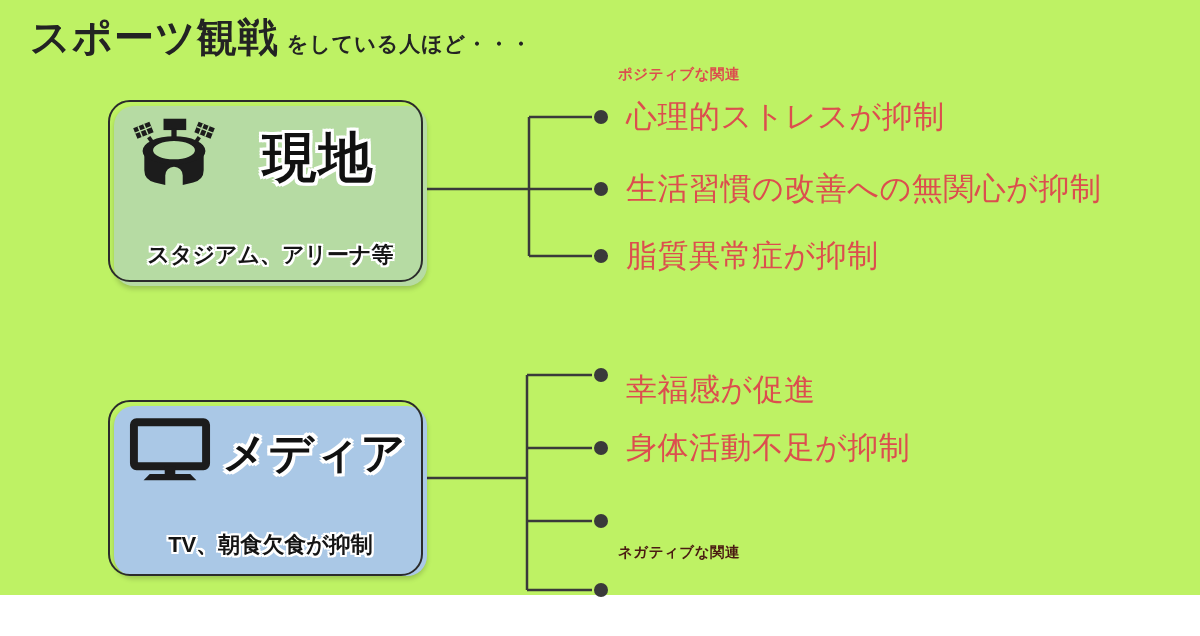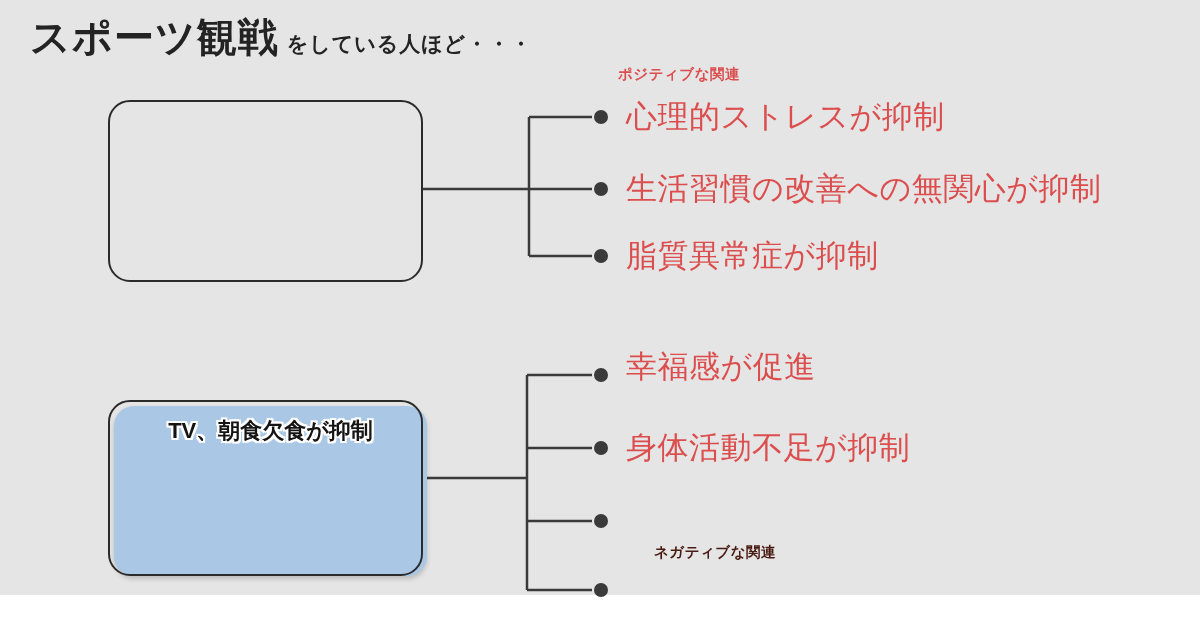--- a/index.html
+++ b/index.html
@@ -10,21 +10,21 @@
     --green:#b6dba3;
     --blue:#aac8e6;
     --border:#2b2b2b;
   }
   *{margin:0;padding:0;box-sizing:border-box;}
   html,body{background:#ffffff;}
   body{
     font-family:"Liberation Sans","DejaVu Sans",sans-serif;
     width:1200px;height:636px;overflow:hidden;position:relative;
   }
-  .canvas{position:relative;width:1200px;height:595px;background:#e5e5e5;}
+  .canvas{position:relative;width:1200px;height:595px;background:#bef264;}
 
   
   .title{
     position:absolute;left:30px;top:10px;
     display:flex;align-items:baseline;gap:8px;color:var(--ink);
     white-space:nowrap;
   }
   .title-main{font-size:40px;font-weight:800;letter-spacing:1px;}
   .title-suffix{font-size:21px;font-weight:700;letter-spacing:1px;}
 
@@ -64,21 +64,21 @@
     position:absolute;left:626px;transform:translateY(-50%);
     font-size:31px;font-weight:500;letter-spacing:0.5px;white-space:nowrap;
   }
   .outcome.positive{color:var(--red);}
   .outcome.negative{color:var(--maroon);}
   .tag{
     position:absolute;left:618px;transform:translateY(-50%);
     font-size:14.5px;font-weight:600;letter-spacing:0.5px;white-space:nowrap;
   }
   .tag.positive{color:var(--red);}
-  .tag.negative{color:var(--maroon);margin-left:36px;}
+  .tag.negative{color:var(--maroon);}
 </style>
 </head>
 <body>
 
 <div class="canvas">
 
   <div class="title">
     <span class="title-main">スポーツ観戦</span>
     <span class="title-suffix">をしている人ほど・・・</span>
   </div>
@@ -103,29 +103,70 @@
       <circle cx="601" cy="117" r="7"></circle>
       <circle cx="601" cy="189" r="7"></circle>
       <circle cx="601" cy="256" r="7"></circle>
       <circle cx="601" cy="375" r="7"></circle>
       <circle cx="601" cy="448" r="7"></circle>
       <circle cx="601" cy="521" r="7"></circle>
       <circle cx="601" cy="590" r="7"></circle>
     </g>
   </svg>
 
+  <div class="box-fill live" style="left:114px;top:106px;width:313px;height:180px;">
+    <div class="box-top">
+      <span class="box-icon">
+        <svg width="96" height="84" viewBox="0 0 110 96" fill="#1c1c1c">
+
+          <rect x="43" y="3" width="26" height="13"></rect>
+          <rect x="52" y="14" width="6" height="12"></rect>
+
+          <g transform="rotate(-22 22 16)">
+            <rect x="10" y="9" width="20" height="13"></rect>
+            <path d="M16,9 V22 M23,9 V22 M10,15 H30" stroke="#b6dba3" stroke-width="1.6" fill="none"></path>
+          </g>
+          <path d="M26,24 L33,34" stroke="#1c1c1c" stroke-width="4.5" fill="none"></path>
+
+          <g transform="rotate(22 88 16)">
+            <rect x="80" y="9" width="20" height="13"></rect>
+            <path d="M86,9 V22 M93,9 V22 M80,15 H100" stroke="#b6dba3" stroke-width="1.6" fill="none"></path>
+          </g>
+          <path d="M84,24 L77,34" stroke="#1c1c1c" stroke-width="4.5" fill="none"></path>
+
+          <path fill-rule="evenodd" d="M19,40 a36,17 0 1 0 72,0 a36,17 0 1 0 -72,0 Z
+                                       M31,39 a24,10.5 0 1 0 48,0 a24,10.5 0 1 0 -48,0 Z"></path>
+
+          <path d="M21,44 L21,62 Q21,73 33,76 L45,79 L45,68 A10,10 0 0 1 65,68 L65,79 L77,76
+                   Q89,73 89,62 L89,44 A36,17 0 0 1 21,44 Z"></path>
+        </svg>
+      </span>
+      <span class="box-label">現地</span>
+    </div>
+    <div class="box-sublabel">スタジアム、アリーナ等</div>
+  </div>
   <div class="box-outline" style="left:108px;top:100px;width:315px;height:182px;"></div>
 
   <div class="box-fill media" style="left:114px;top:406px;width:313px;height:170px;">
+    <div class="box-top">
+      <span class="box-icon">
+        <svg width="88" height="74" viewBox="0 0 100 84" fill="#1c1c1c">
+          <rect x="9" y="7" width="82" height="50" rx="3" fill="none" stroke="#1c1c1c" stroke-width="9"></rect>
+          <rect x="44" y="57" width="12" height="9"></rect>
+          <polygon points="27,66 73,66 80,73 20,73"></polygon>
+        </svg>
+      </span>
+      <span class="box-label">メディア</span>
+    </div>
     <div class="box-sublabel">TV、朝食欠食が抑制</div>
   </div>
   <div class="box-outline" style="left:108px;top:400px;width:315px;height:176px;"></div>
 
   <div class="tag positive" style="top:74px;">ポジティブな関連</div>
   <div class="outcome positive" style="top:117px;text-align:center;">心理的ストレスが抑制</div>
   <div class="outcome positive" style="top:189px;">生活習慣の改善への無関心が抑制</div>
   <div class="outcome positive" style="top:256px;">脂質異常症が抑制</div>
 
-  <div class="outcome positive" style="top:367px;">幸福感が促進</div>
+  <div class="outcome positive" style="top:390px;">幸福感が促進</div>
   <div class="outcome positive" style="top:448px;">身体活動不足が抑制</div>
   <div class="tag negative" style="top:552px;">ネガティブな関連</div>
 
 </div>
 
 </body></html>

